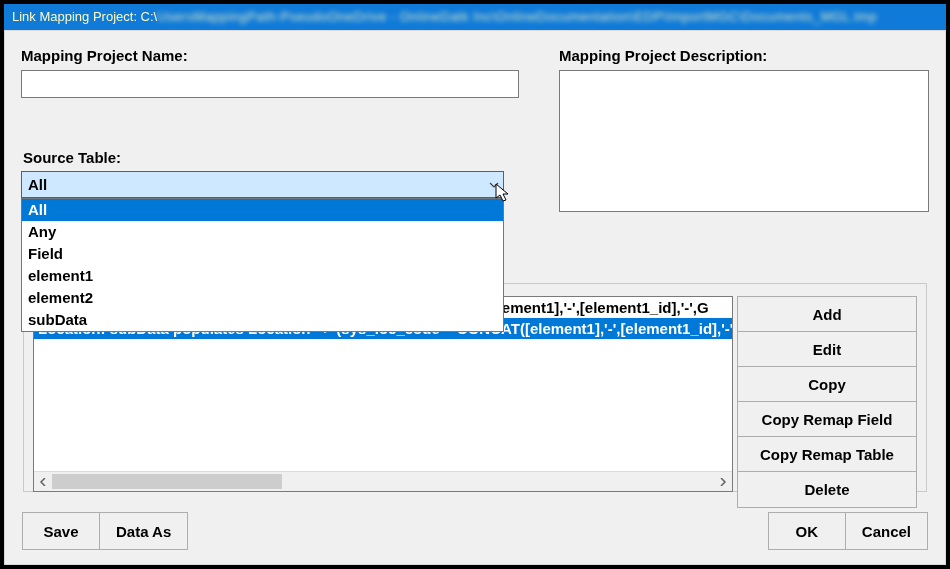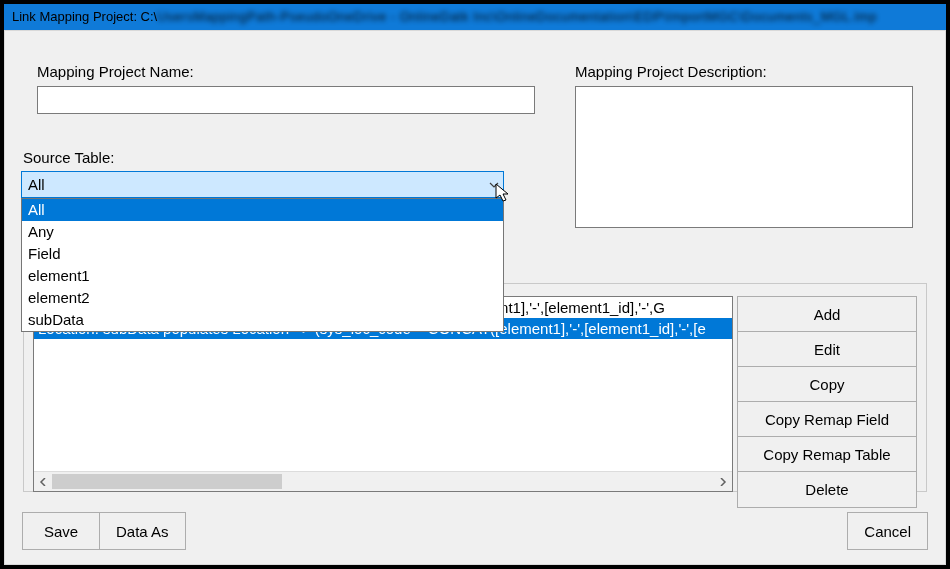--- a/index.html
+++ b/index.html
@@ -12,40 +12,41 @@
     height: 569px;
     overflow: hidden;
   }
   .outer-border {
     position: absolute;
     inset: 4px;
     background: #fff;
   }
   .title-bar {
     background: #0f7ad8;
-    color: #000000;
+    color: #fef9c3;
     height: 26px;
     line-height: 26px;
     padding: 0 8px;
     font-size: 13px;
     white-space: nowrap;
     overflow: hidden;
   }
   .title-bar .blurred {
     display: inline-block;
     filter: blur(2.5px);
     opacity: 0.85;
     letter-spacing: 0.5px;
   }
   .client {
     position: absolute;
     top: 26px; left: 0; right: 0; bottom: 0;
     background: #f0f0f0;
     border: 1px solid #d9d9d9;
-    padding: 32px;
+    padding: 16px;
+    font-weight: bold;
   }
   .top-row {
     display: flex;
     gap: 40px;
   }
   .field-label {
     font-size: 15px;
     color: #000;
     margin-bottom: 6px;
   }
@@ -310,16 +311,17 @@
       <svg width="18" height="20" viewBox="0 0 18 20">
         <path d="M1 1 L1 15 L5 12 L8 18 L11 17 L8 11 L13 11 Z" fill="#fff" stroke="#000" stroke-width="1"></path>
       </svg>
     </div>
 
     <div class="bottom-left">
       <button class="btnstd">Save</button>
       <button class="btnstd">Data As</button>
     </div>
     <div class="bottom-right">
+      <button class="btnstd">OK</button>
       <button class="btnstd">Cancel</button>
     </div>
   </div>
 </div>
 
 </body></html>

